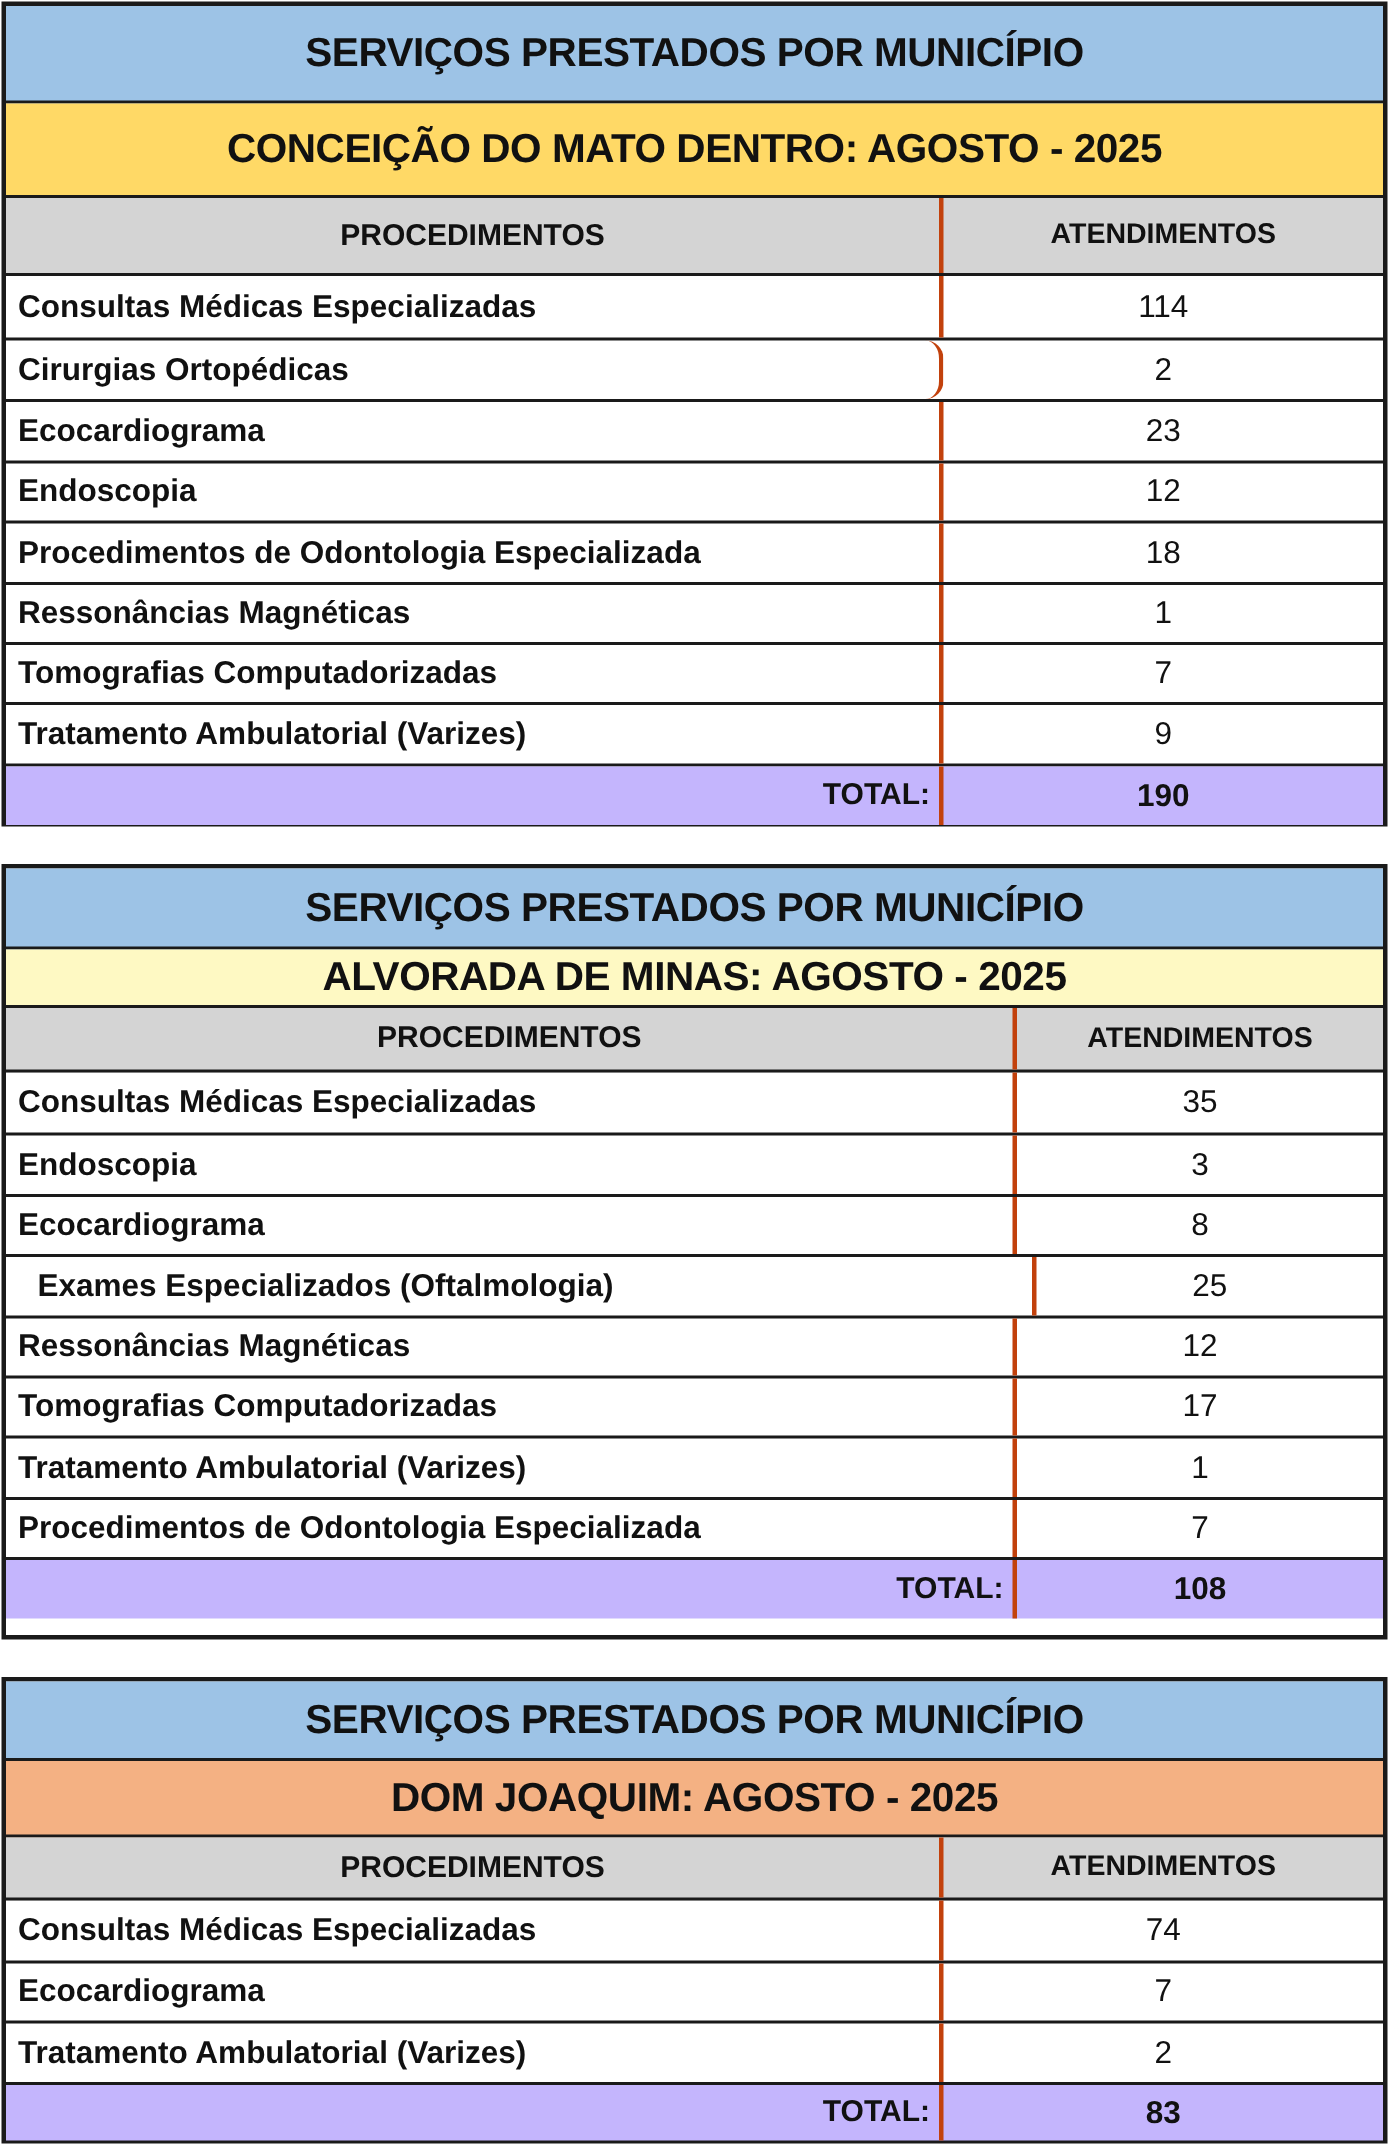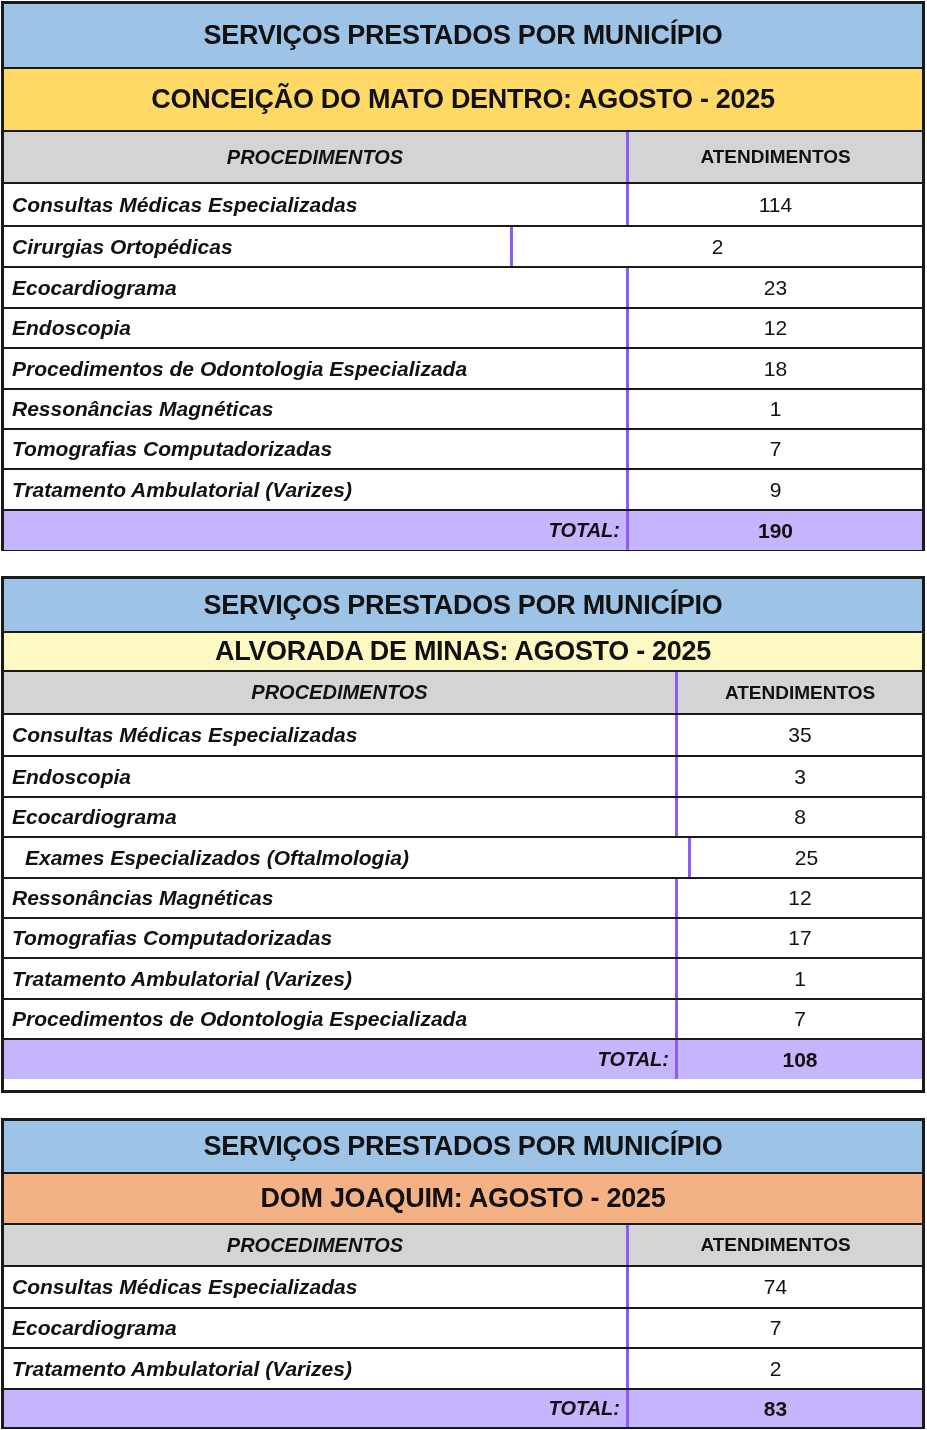--- a/index.html
+++ b/index.html
@@ -4,21 +4,21 @@
 <style>
   html, body { margin: 0; padding: 0; background: #ffffff; }
   body { width: 927px; height: 1430px; position: relative; font-family: "Liberation Sans", "DejaVu Sans", sans-serif; color: #111; overflow: hidden; }
   .tbl { position: absolute; left: 1px; width: 924px; border: 3px solid #1a1a1a; box-sizing: border-box; background: #fff; }
   .row { display: flex; border-bottom: 2px solid #1a1a1a; box-sizing: border-box; }
   .row:last-child { border-bottom: none; }
   .banner { justify-content: center; align-items: center; font-weight: bold; letter-spacing: -0.3px; }
   .banner.title { background: #9dc3e6; font-size: 27px; }
   .banner.muni { font-size: 27px; }
   .cell { display: flex; align-items: center; box-sizing: border-box; }
-  .c1 { border-right: 3px solid #8b5cf6; padding-left: 8px; font-weight: bold; font-size: 21px; font-style: italic; }
+  .c1 { border-right: 3px solid #c2410c; padding-left: 8px; font-weight: bold; font-size: 21px; }
   .c2 { justify-content: center; font-size: 21px; flex: 1; }
   .hdr { background: #d4d4d4; }
   .hdr .c1 { justify-content: center; padding-left: 0; font-size: 20px; }
   .hdr .c2 { font-weight: bold; font-size: 19px; }
   .tot { background: #c4b5fd; }
   .tot .c1 { justify-content: flex-end; padding-right: 6px; font-size: 20px; }
   .tot .c2 { font-weight: bold; font-size: 21px; }
 </style>
 </head>
 <body>
@@ -28,21 +28,21 @@
   <div class="row banner muni" style="height:63px; background:#ffd966;">CONCEIÇÃO DO MATO DENTRO: AGOSTO - 2025</div>
   <div class="row hdr" style="height:52px;">
     <div class="cell c1" style="width:625px;">PROCEDIMENTOS</div>
     <div class="cell c2">ATENDIMENTOS</div>
   </div>
   <div class="row" style="height:43px;">
     <div class="cell c1" style="width:625px;">Consultas Médicas Especializadas</div>
     <div class="cell c2">114</div>
   </div>
   <div class="row" style="height:41px;">
-    <div class="cell c1" style="width:509px;">Cirurgias Ortopédicas</div>
+    <div class="cell c1" style="width:625px;border-radius:12px;">Cirurgias Ortopédicas</div>
     <div class="cell c2">2</div>
   </div>
   <div class="row" style="height:41px;">
     <div class="cell c1" style="width:625px;">Ecocardiograma</div>
     <div class="cell c2">23</div>
   </div>
   <div class="row" style="height:40px;">
     <div class="cell c1" style="width:625px;">Endoscopia</div>
     <div class="cell c2">12</div>
   </div>

